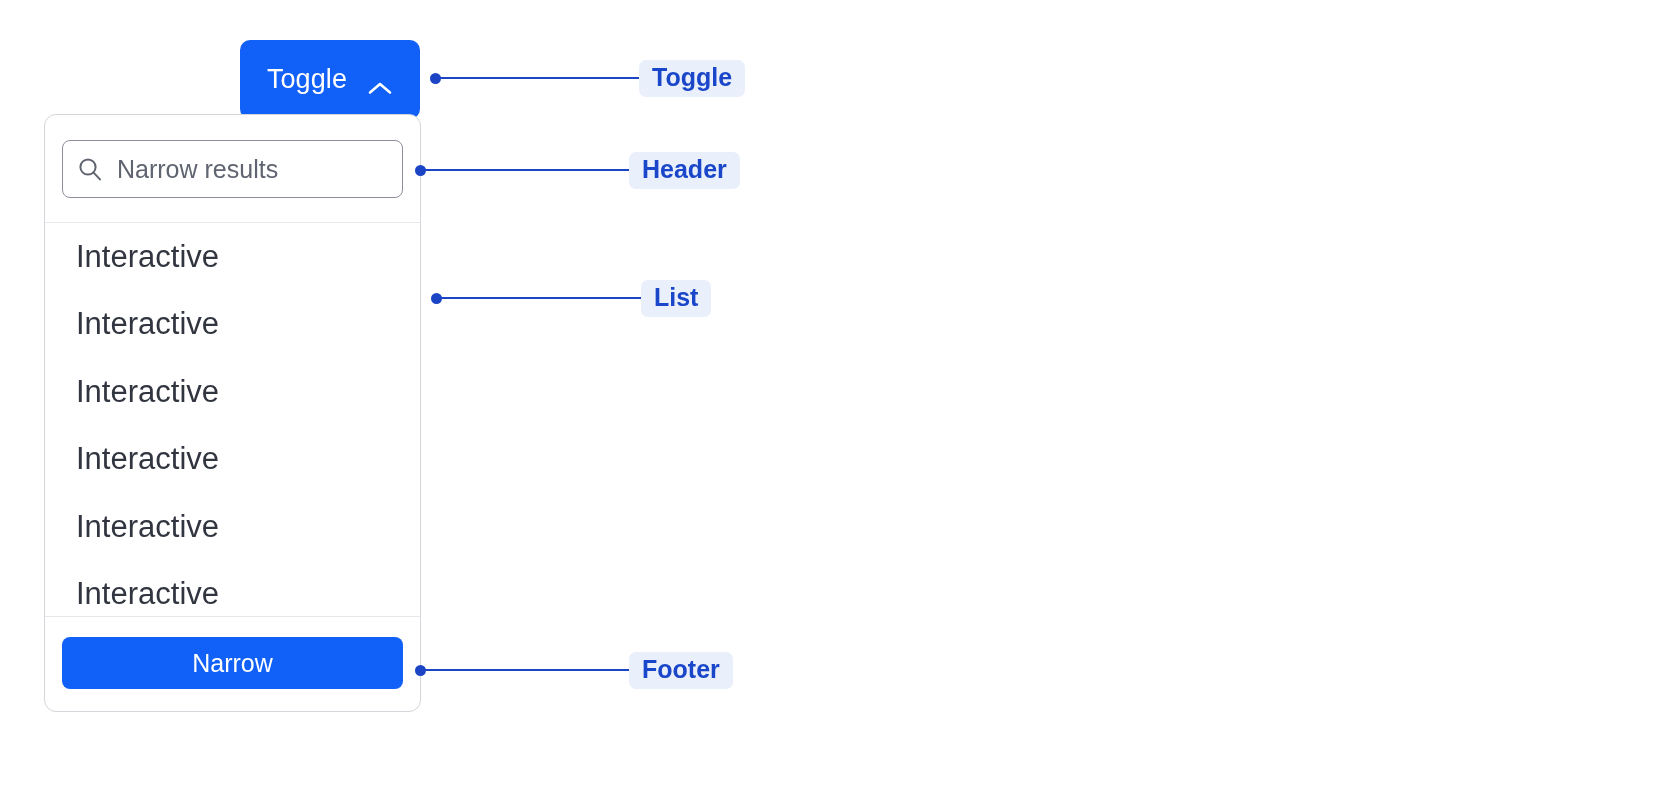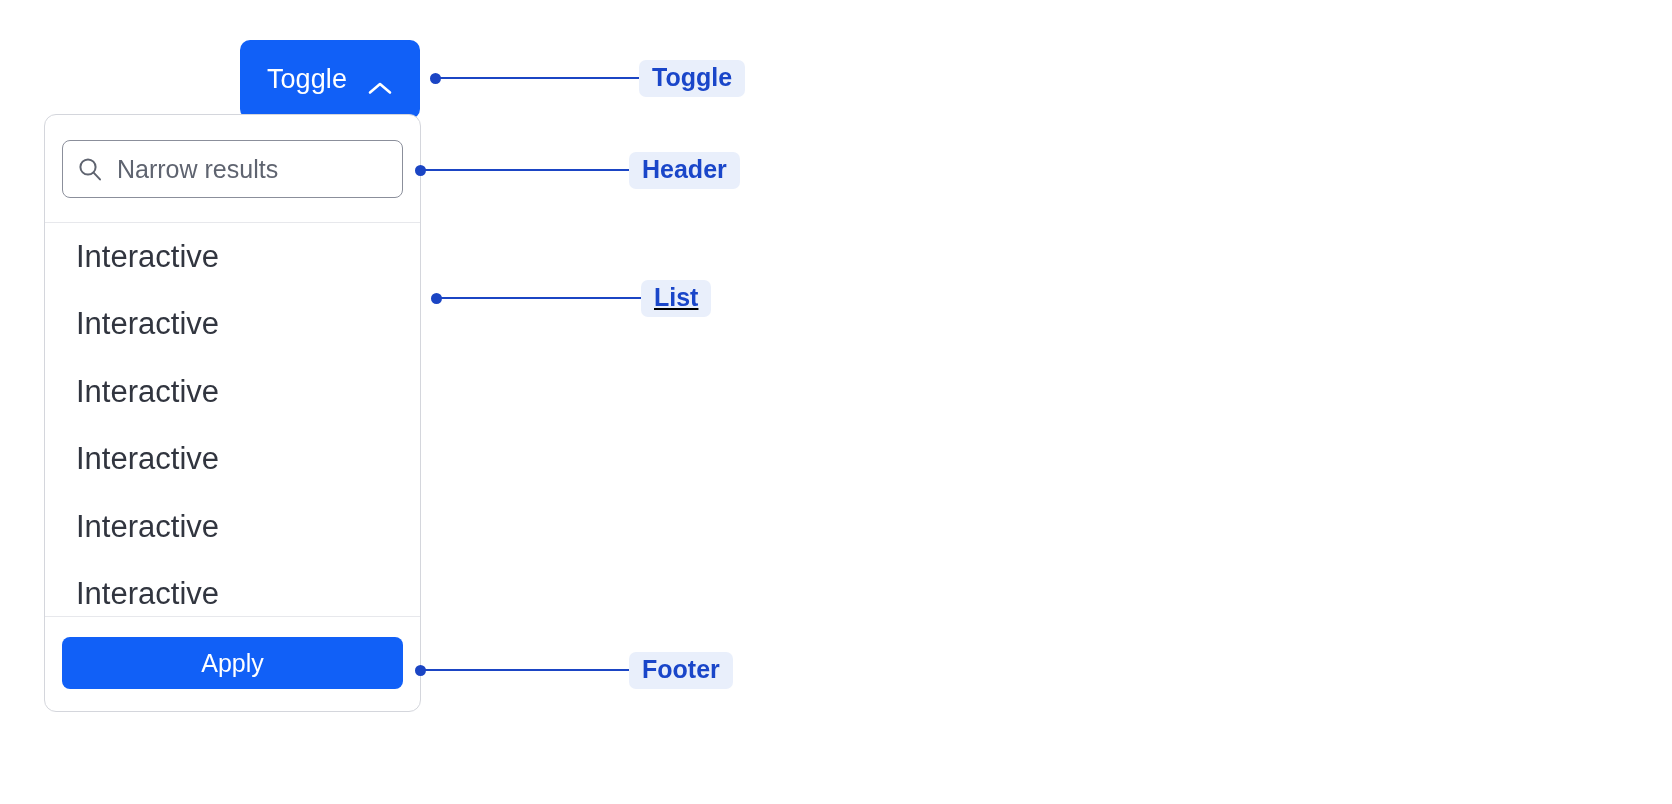--- a/index.html
+++ b/index.html
@@ -213,37 +213,37 @@
     <ul class="panel-list">
       <li class="list-item">Interactive</li>
       <li class="list-item">Interactive</li>
       <li class="list-item">Interactive</li>
       <li class="list-item">Interactive</li>
       <li class="list-item">Interactive</li>
       <li class="list-item">Interactive</li>
     </ul>
 
     <div class="panel-footer">
-      <button class="apply-button">Apply</button>
+      <button class="apply-button">Narrow</button>
     </div>
   </div>
 
   <div class="callout" style="left:430px; top:61px;">
     <span class="callout-dot"></span>
     <span class="callout-line" style="width:199px;"></span>
     <span class="callout-badge">Toggle</span>
   </div>
 
   <div class="callout" style="left:415px; top:153px;align-items:center;">
     <span class="callout-dot"></span>
     <span class="callout-line" style="width:204px;"></span>
     <span class="callout-badge">Header</span>
   </div>
 
-  <div class="callout" style="left:431px; top:281px;text-decoration:underline;">
+  <div class="callout" style="left:431px; top:281px;">
     <span class="callout-dot"></span>
     <span class="callout-line" style="width:200px;"></span>
     <span class="callout-badge">List</span>
   </div>
 
   <div class="callout" style="left:415px; top:653px;align-items:center;">
     <span class="callout-dot"></span>
     <span class="callout-line" style="width:204px;"></span>
     <span class="callout-badge">Footer</span>
   </div>

